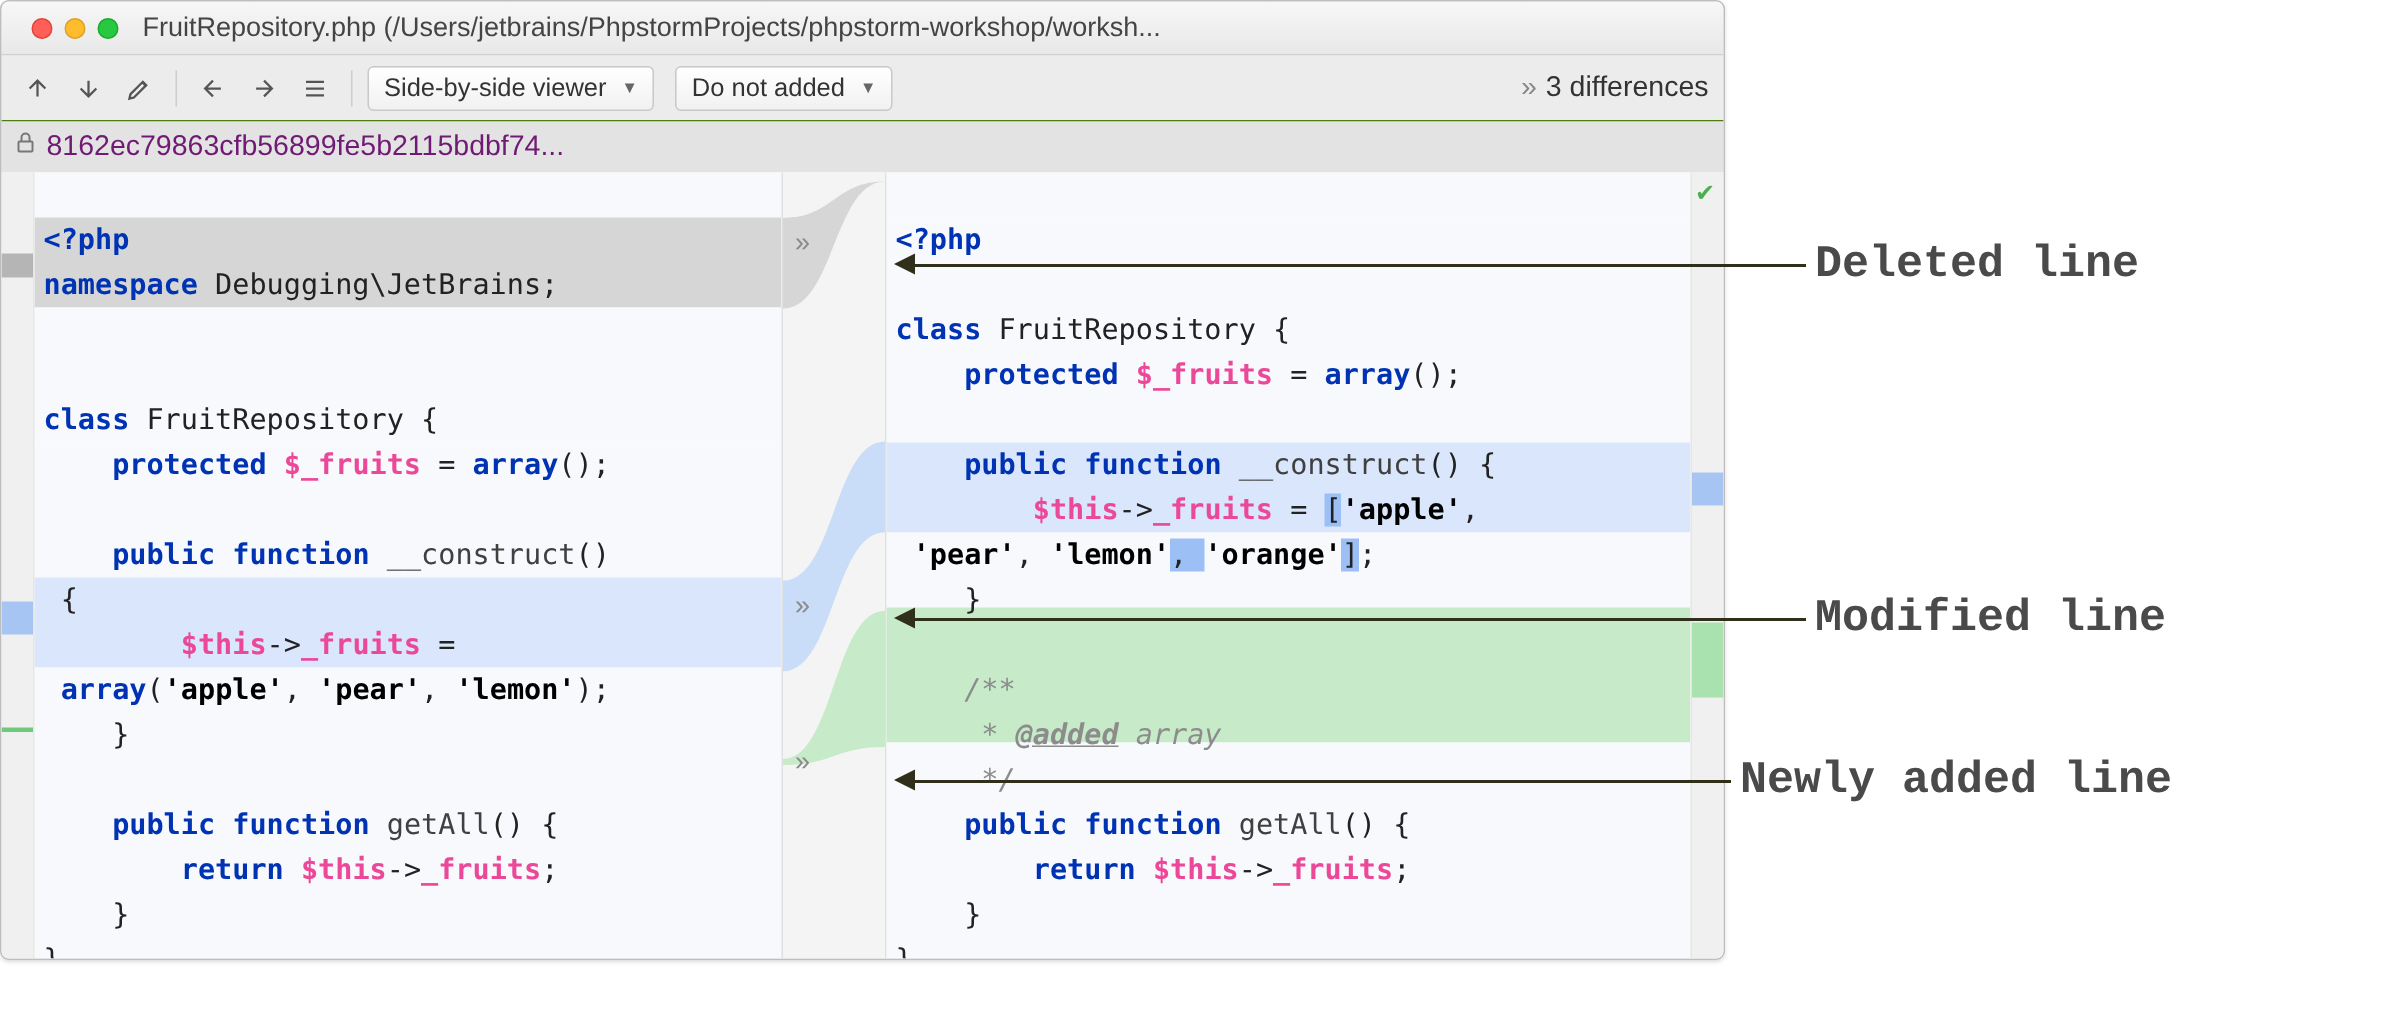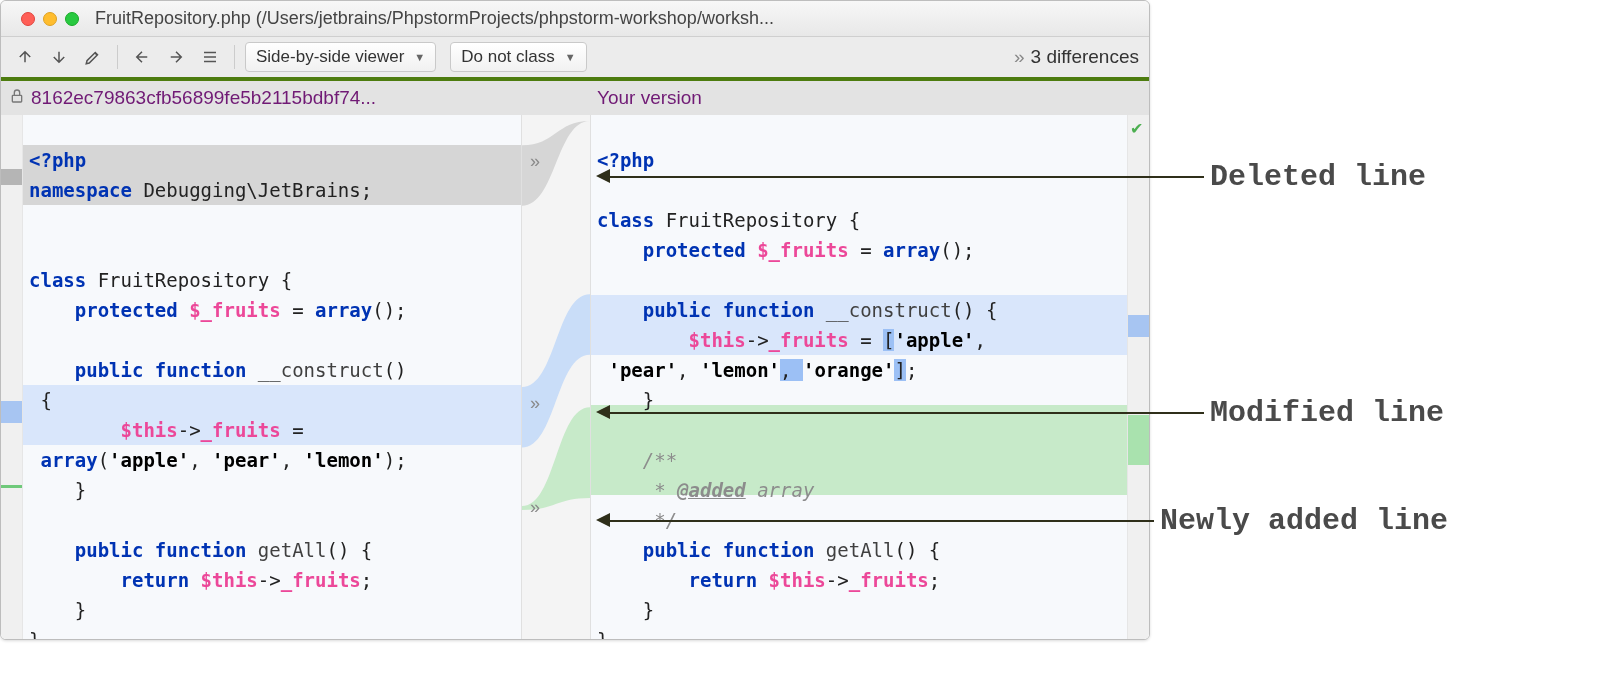--- a/index.html
+++ b/index.html
@@ -33,21 +33,21 @@
   }
   .traffic { display: flex; gap: 8px; margin-right: 8px; }
   .dot { width: 14px; height: 14px; border-radius: 50%; }
   .dot.red { background:#ff5f57; border:1px solid #e0443e;}
   .dot.yellow { background:#ffbd2e; border:1px solid #dea123;}
   .dot.green { background:#28c940; border:1px solid #1aab29;}
   .title { font-size: 18px; font-weight: 400; color: #444; white-space: nowrap; overflow: hidden; text-overflow: ellipsis; flex:1; }
   .toolbar {
     height: 44px;
     background: #ececec;
-    border-bottom: 4px solid #4d7c0f;
+    border-bottom: 1px solid #4d7c0f;
     display: flex;
     align-items: center;
     padding: 0 10px;
     gap: 6px;
   }
   .tbtn {
     width: 28px; height: 28px;
     display: flex; align-items:center; justify-content:center;
     color:#555;
     border-radius:3px;
@@ -193,44 +193,41 @@
       <svg width="18" height="18" viewBox="0 0 24 24" fill="none" stroke="#555" stroke-width="2">
           <path d="M4 6h16M4 12h16M4 18h16"></path>
         </svg>
     </div>
     <div class="sep"></div>
     <div class="dropdown">
       <span>Side-by-side viewer</span>
       <span class="dd-caret">▼</span>
     </div>
     <div class="dropdown" style="margin-left:8px;">
-      <span>Do not class</span>
+      <span>Do not added</span>
       <span class="dd-caret">▼</span>
     </div>
     <div class="spacer"></div>
     <div class="diffcount">
       <span style="color:#888;">»</span>
       <span>3 differences</span>
     </div>
   </div>
 
   <div class="headerbar">
     <div class="left">
       <span class="lock">
         <svg width="16" height="16" viewBox="0 0 24 24" fill="none" stroke="#777" stroke-width="2">
             <rect x="5" y="11" width="14" height="10" rx="1"></rect>
             <path d="M8 11V7a4 4 0 018 0v4"></path>
           </svg>
       </span>
       <span>8162ec79863cfb56899fe5b2115bdbf74...</span>
     </div>
     <div class="gutter"></div>
-    <div class="right">
-      <span>Your version</span>
-    </div>
   </div>
 
   <div class="diffbody">
 
     <div class="errmargin">
       <div class="mark-gray"></div>
       <div class="mark-blue"></div>
       <div class="mark-green-line"></div>
     </div>
 

